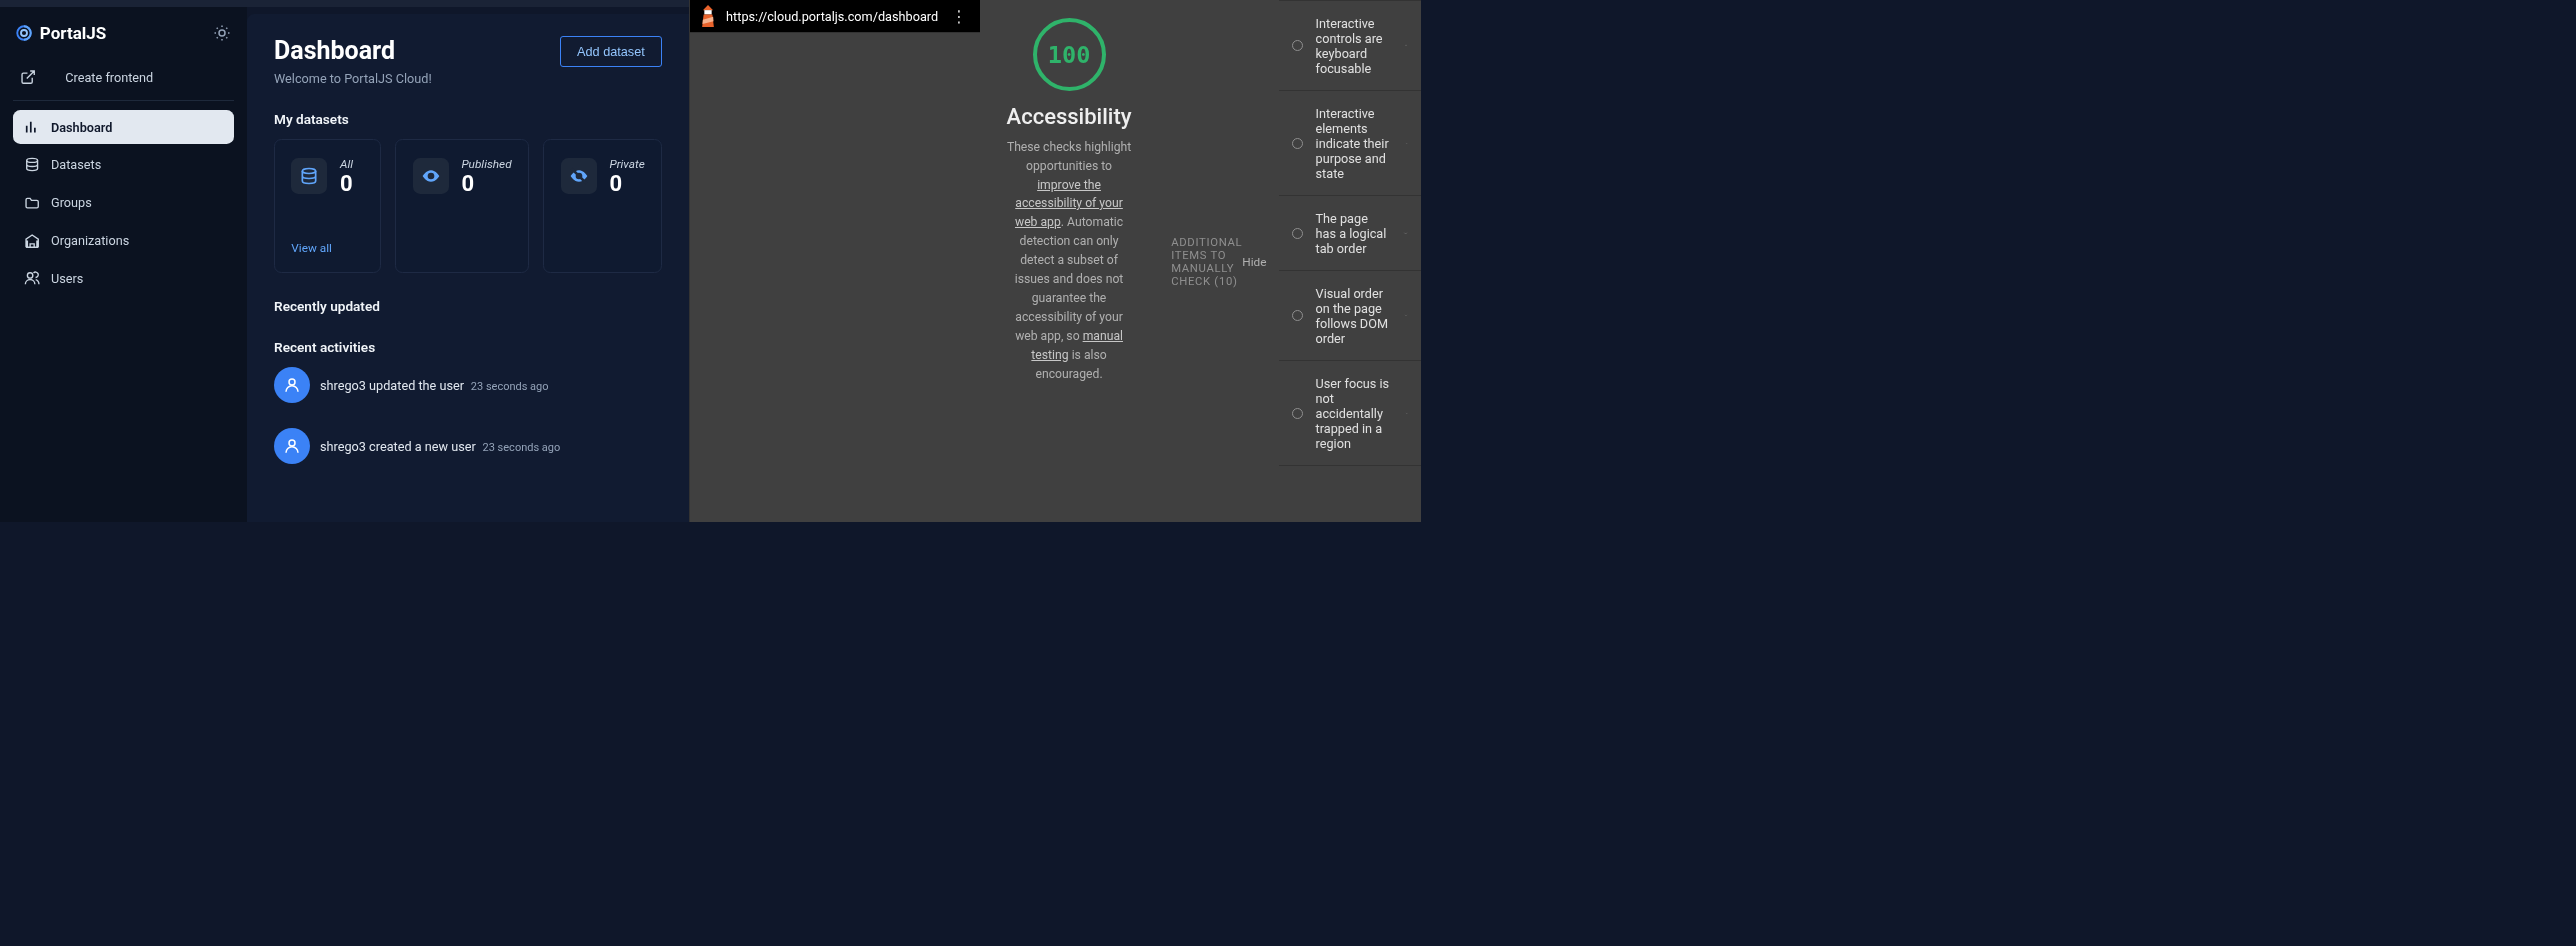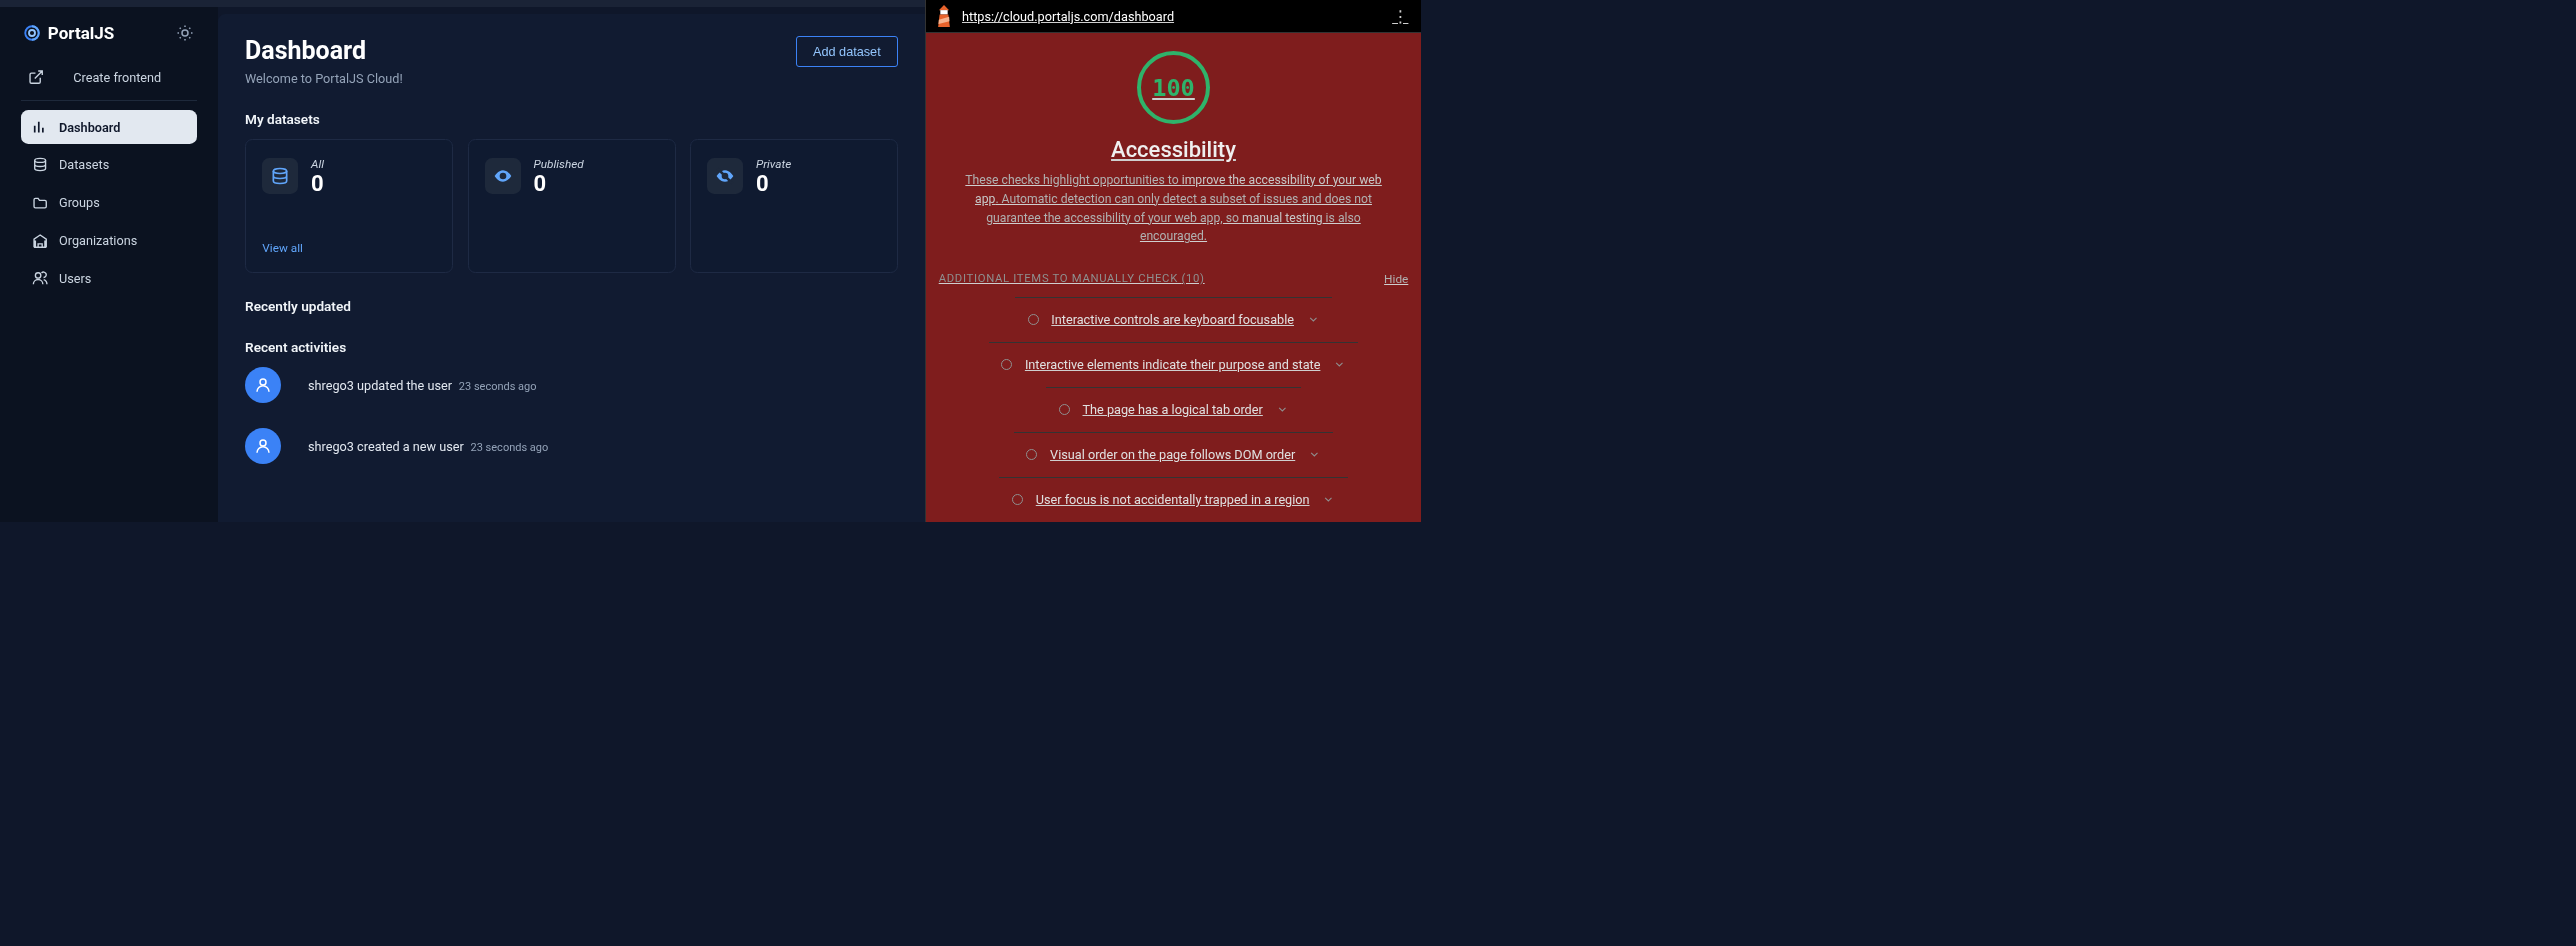--- a/index.html
+++ b/index.html
@@ -14,25 +14,25 @@
     }
     
     .app-container {
       display: flex;
       width: 925px;
       background: #0f172a;
       position: relative;
       border-top: 7.3px solid #1a2336;
     }
     .sidebar {
-      width: 218px;
+      width: 247px;
       background: #0b1220;
       display: flex;
       flex-direction: column;
-      padding: 11px 8px;
+      padding: 11px 0;
     }
     .brand-row {
       display: flex;
       align-items: center;
       justify-content: space-between;
       padding: 3.6px 14.5px 14.5px 14.5px;
     }
     .brand {
       display: flex;
       align-items: center;
@@ -133,39 +133,37 @@
       border-radius: 7.3px;
       background: #1e293b;
       display:flex; align-items:center; justify-content:center;
       color: #60a5fa;
     }
     .card-label { font-size: 11.8px; color: #cbd5e1; font-style: italic; }
     .card-value { font-size: 22px; font-weight: 700; color: #fff; }
     .view-all { color: #60a5fa; font-size: 11.8px; cursor: pointer; margin-top: 33px; }
 
     .activity-list { display:flex; flex-direction:column; gap: 25px; margin-top: 9px; }
-    .activity-row { display:flex; align-items:center; gap: 27px; }
+    .activity-row { display:flex; align-items:center; gap: 10px; }
     .avatar {
       width: 36px; height: 36px; border-radius: 50%;
       background: #3b82f6; display:flex; align-items:center; justify-content:center;
       color:#fff;
     }
     .activity-text { font-size: 12.7px; color: #e2e8f0; }
     .activity-time { font-size: 11px; color: #94a3b8; margin-left: 3.6px; }
 
     
     .devtools {
       flex: 1;
-      background: #7f1d1d;
+      background: #404040;
       border-left: 0.9px solid #333;
       display: flex;
-      flex-direction: column;
       color: #cfcfcf;
       font-family: -apple-system, "Segoe UI", Roboto, sans-serif;
-      text-decoration: underline;
     }
     .devtools-header {
       background: #000;
       display: flex;
       align-items: center;
       padding: 5.4px 9px;
       gap: 9px;
       border-bottom: 0.9px solid #333;
       height: 33px;
     }

